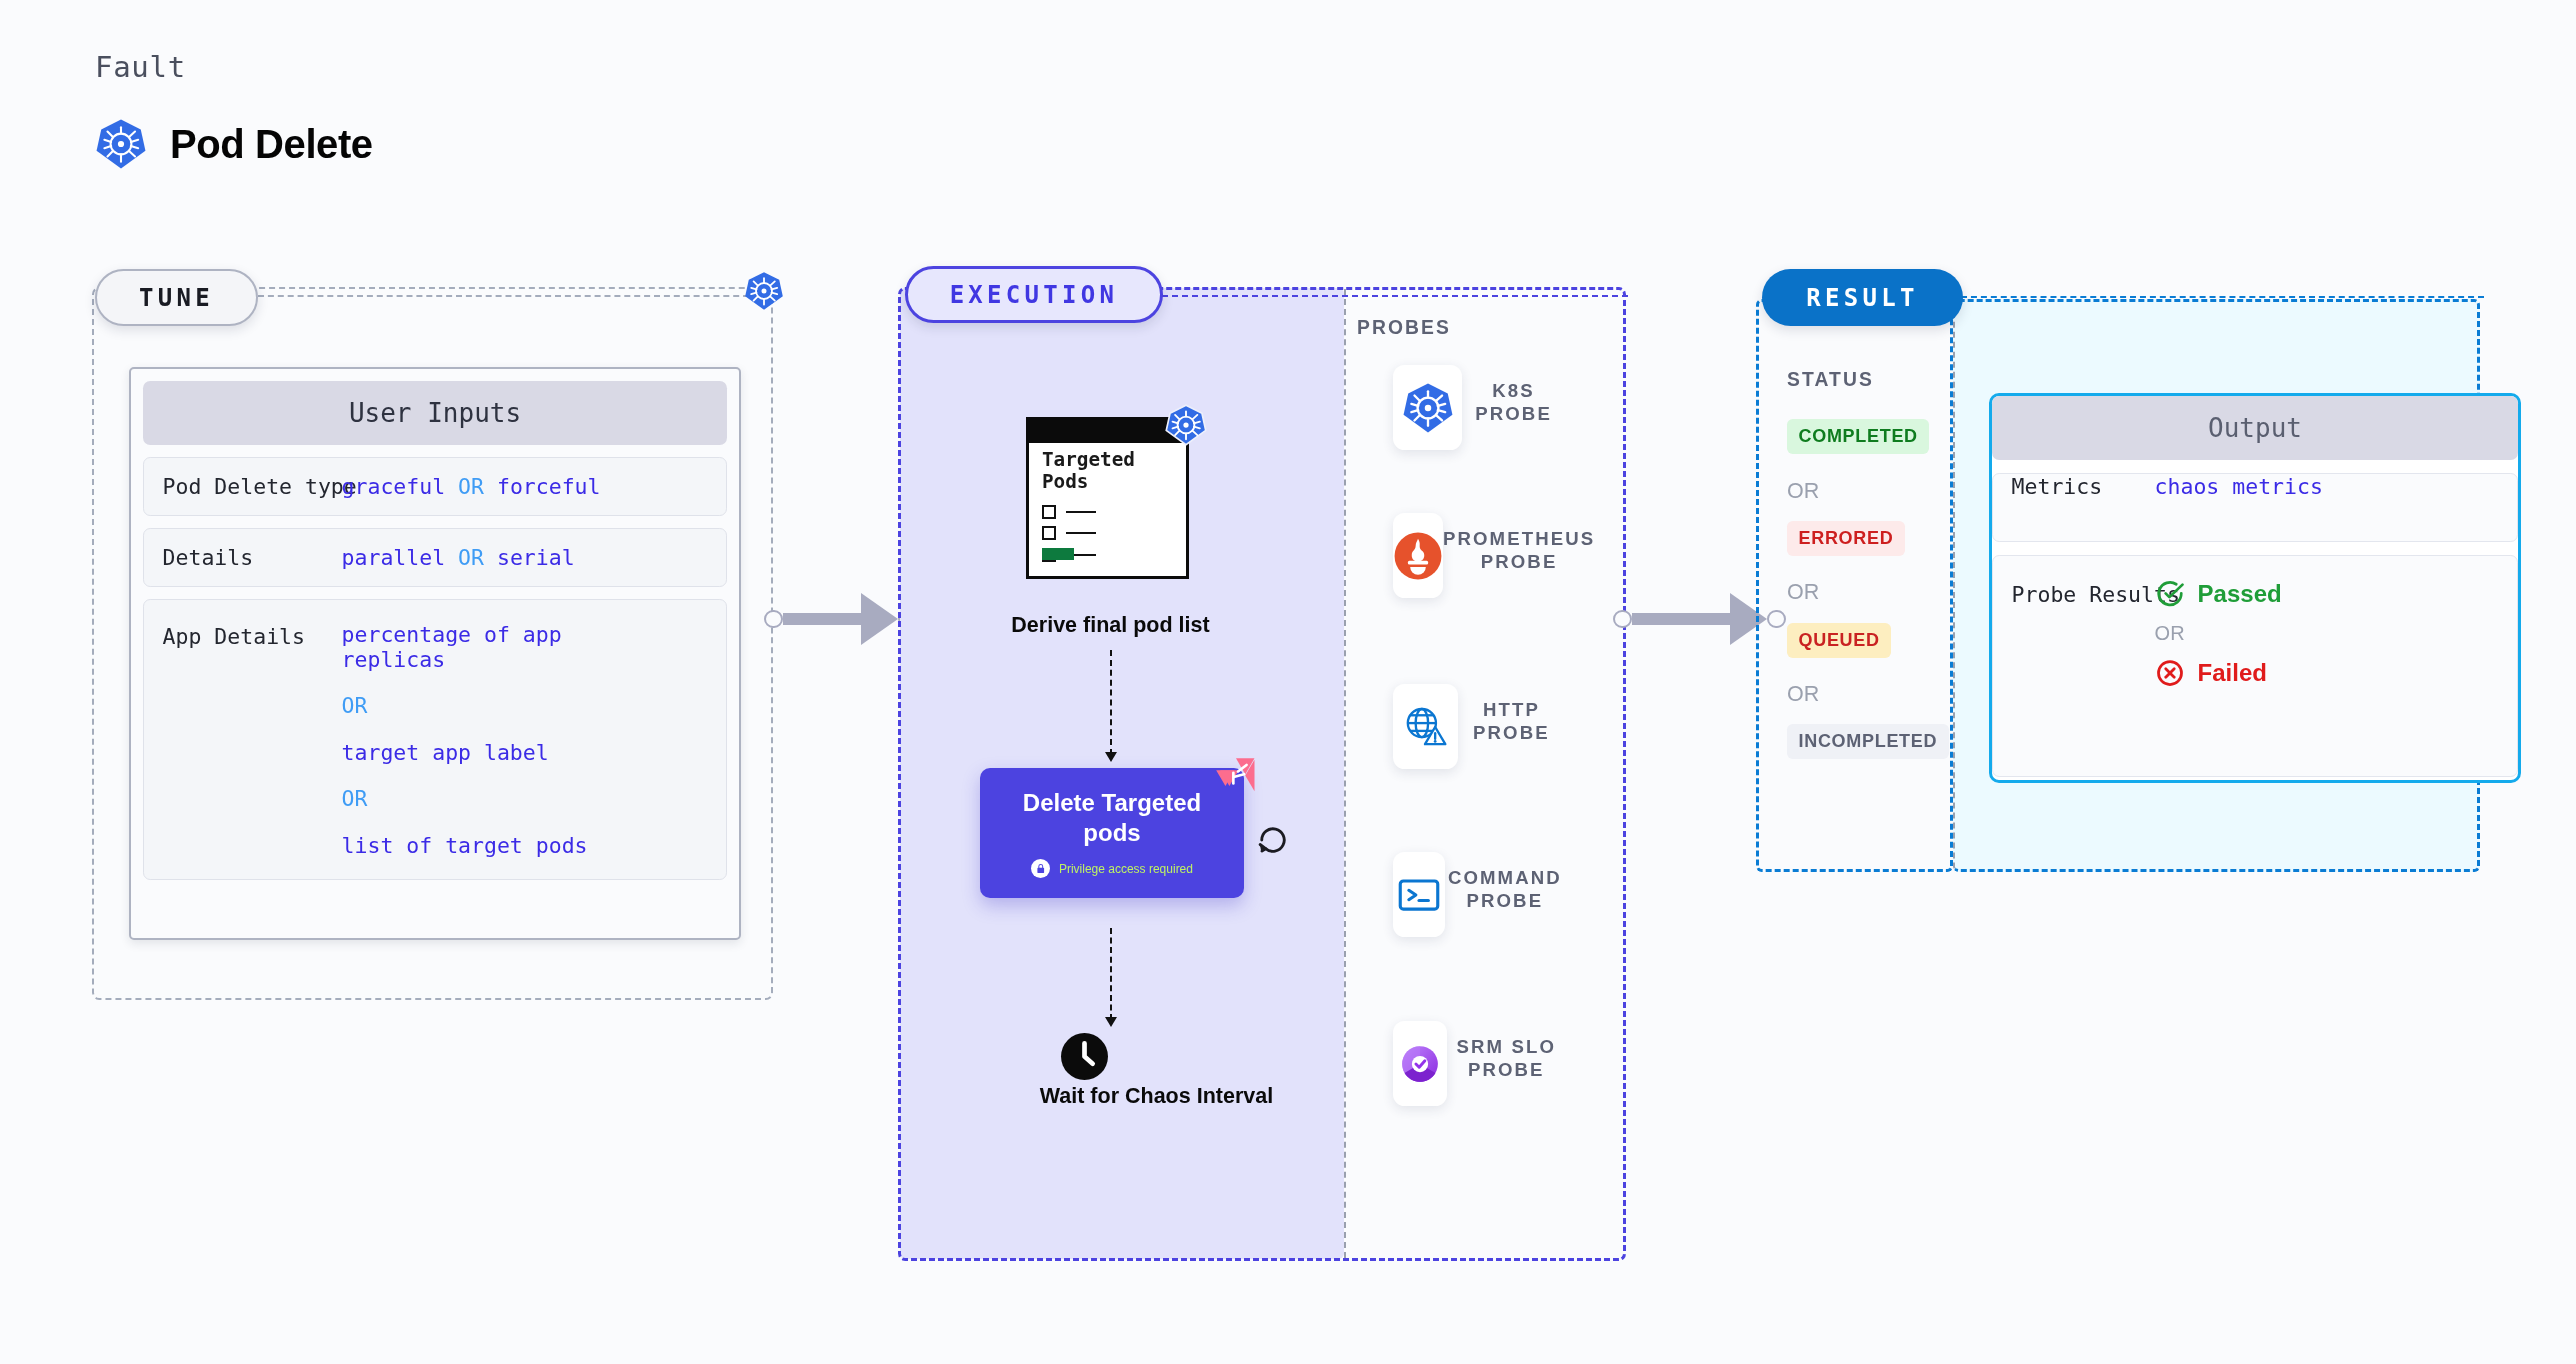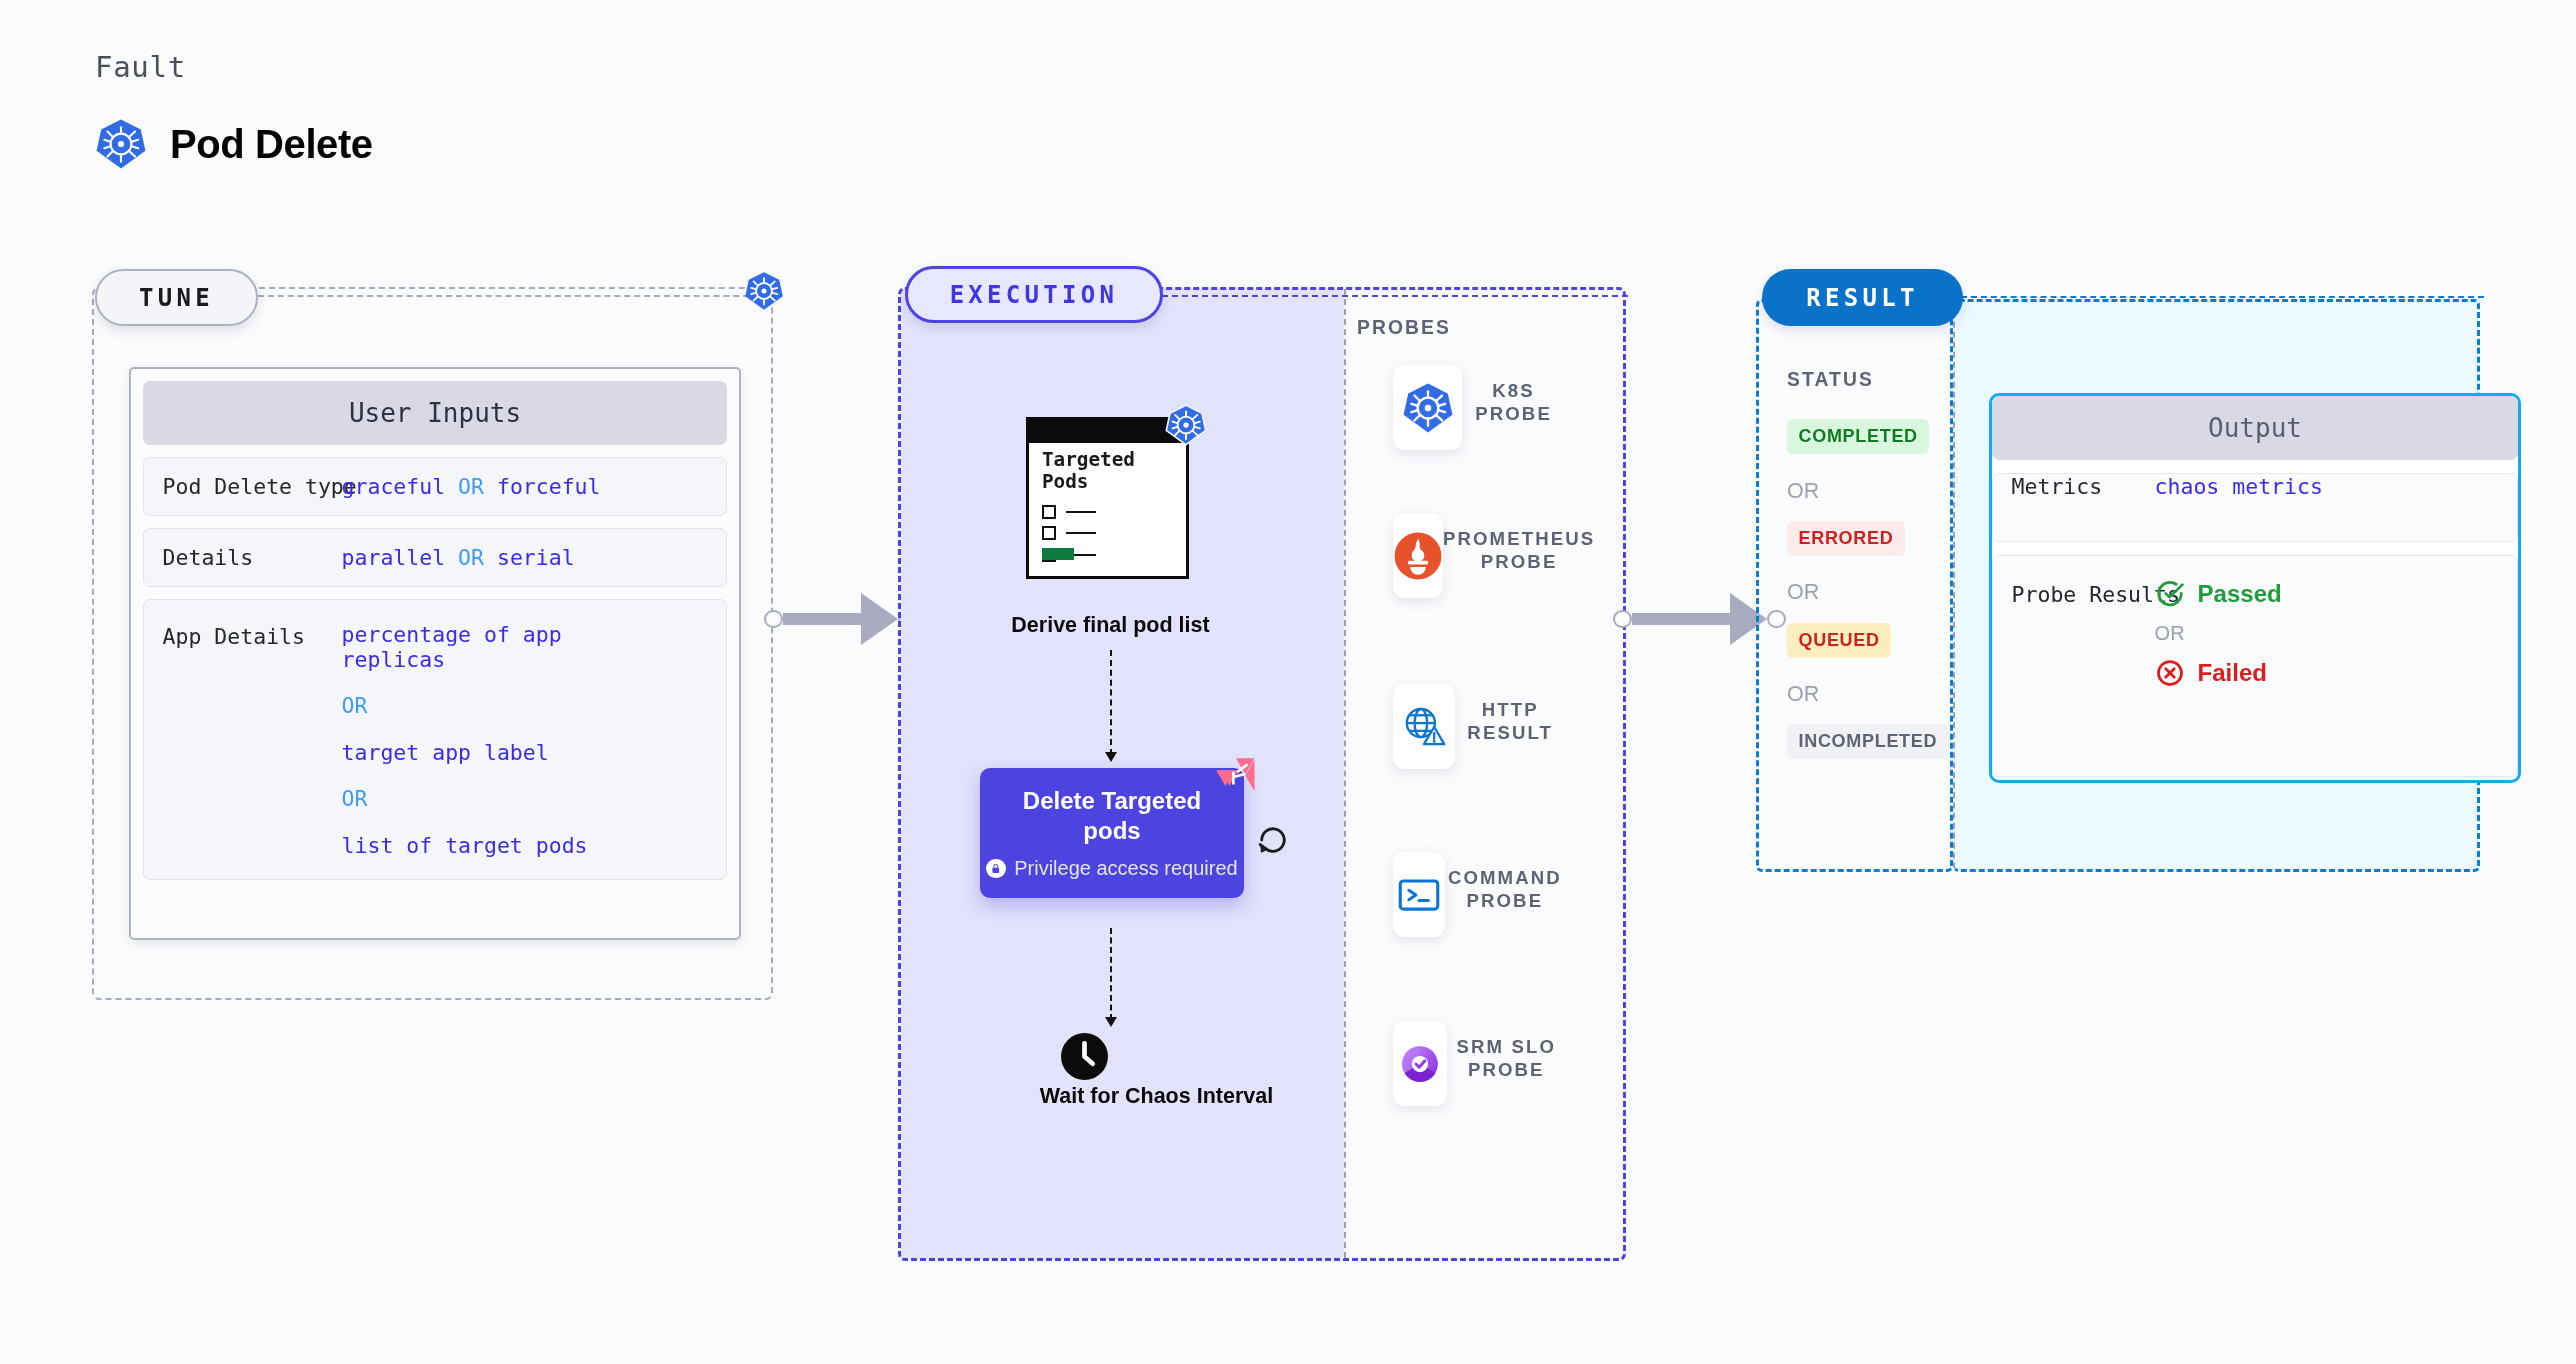--- a/index.html
+++ b/index.html
@@ -165,21 +165,21 @@
     box-shadow:0 7.2px 18.6px rgba(60,50,200,.28);
     display:flex;flex-direction:column;align-items:center;justify-content:center;
     box-sizing:border-box;
   }
   #delete-title{
     color:#fff;font-size:24px;font-weight:bold;text-align:center;line-height:30px;
     padding:0 35px;
   }
   #delete-priv{
     display:flex;align-items:center;gap:8.6px;margin-top:11.5px;
-    color:#e5e5e5;font-size:20px;
+    color:#bef264;font-size:12px;
   }
   .lock-badge{
     width:19.3px;height:19.3px;border-radius:50%;background:#fff;
     display:flex;align-items:center;justify-content:center;
   }
   #harness-badge{position:absolute;right:-11.5px;top:-11.5px;}
   #loop-icon{position:absolute;left:1255px;top:822px;}
 
   #clock-icon{position:absolute;left:1060px;top:1032px;}
   #wait-label{left:1017px;top:1083px;width:279px;}
@@ -503,21 +503,21 @@
         <ellipse cx="28" cy="27" rx="8" ry="18"></ellipse>
         <line x1="10" y1="27" x2="46" y2="27"></line>
         <line x1="13" y1="17" x2="43" y2="17"></line>
         <line x1="13" y1="37" x2="43" y2="37"></line>
       </g>
       <path d="M45 32 L58 54 H32 Z" fill="#fff" stroke="#0b76d1" stroke-width="3" stroke-linejoin="round"></path>
       <line x1="45" y1="40" x2="45" y2="47" stroke="#0b76d1" stroke-width="3" stroke-linecap="round"></line>
       <circle cx="45" cy="50.5" r="1.8" fill="#0b76d1"></circle>
     </svg>
   </div>
-  <div class="probe-name">HTTP RESULT</div>
+  <div class="probe-name">HTTP PROBE</div>
 </div>
 
 <div class="probe" id="probe-3">
   <div class="probe-tile">
     <svg width="50" height="50" viewBox="0 0 64 64">
       <rect x="8" y="14" width="48" height="36" rx="4" fill="none" stroke="#0b76d1" stroke-width="4"></rect>
       <polyline points="19,26 28,32 19,38" fill="none" stroke="#0b76d1" stroke-width="4" stroke-linecap="round" stroke-linejoin="round"></polyline>
       <line x1="32" y1="39" x2="44" y2="39" stroke="#0b76d1" stroke-width="4" stroke-linecap="round"></line>
     </svg>
   </div>

